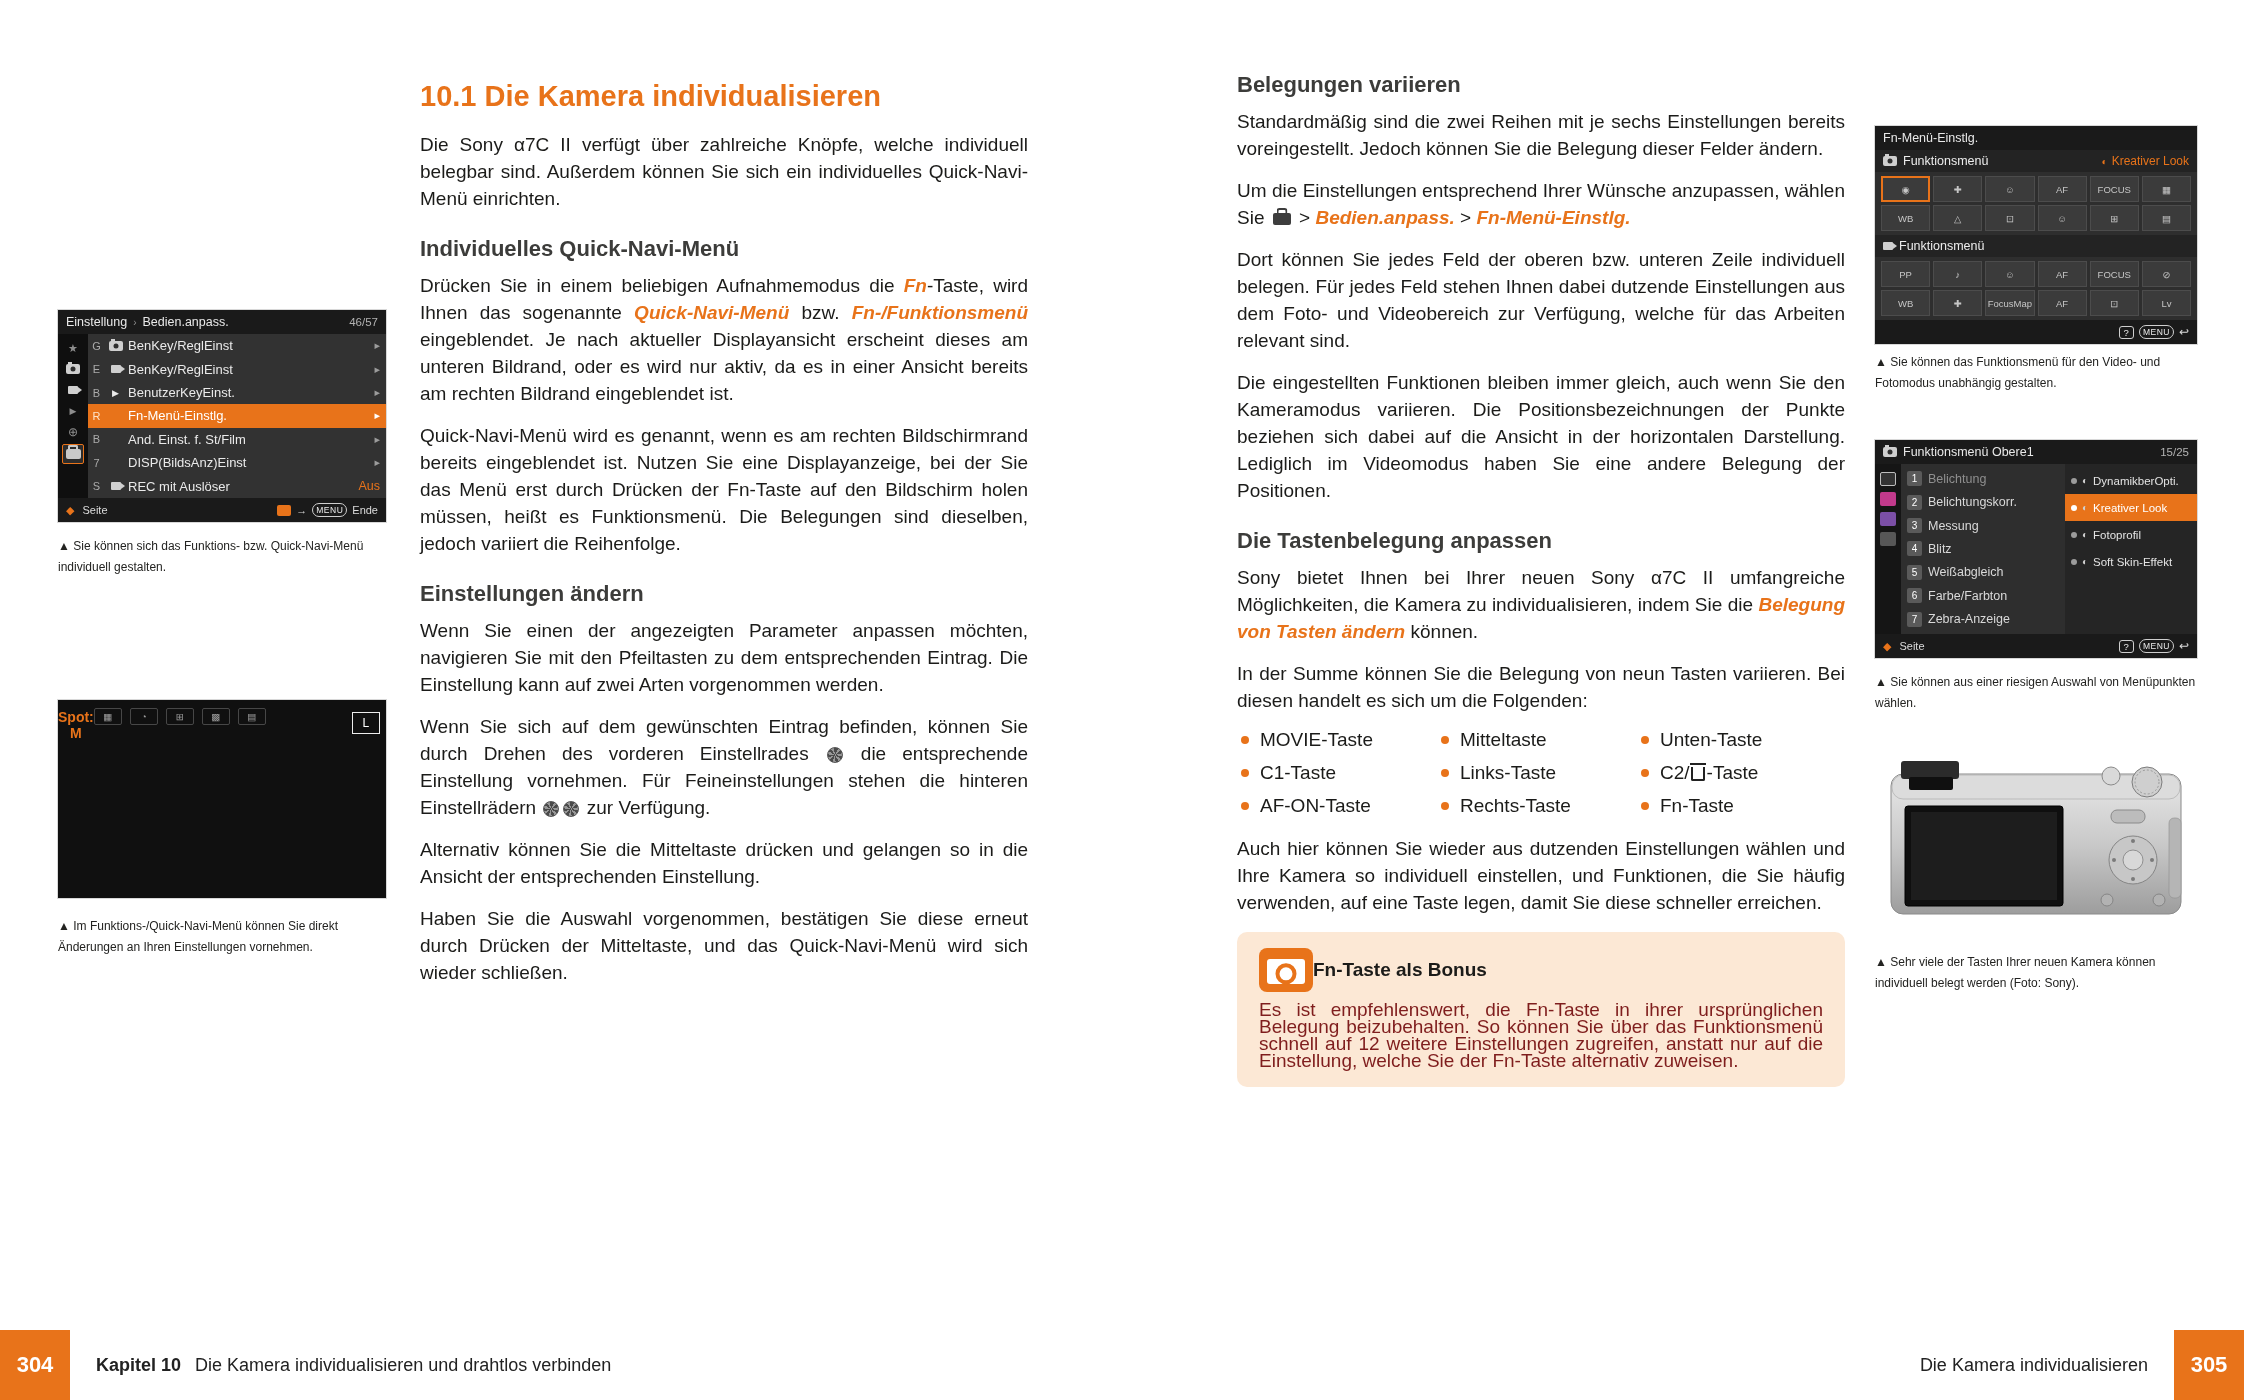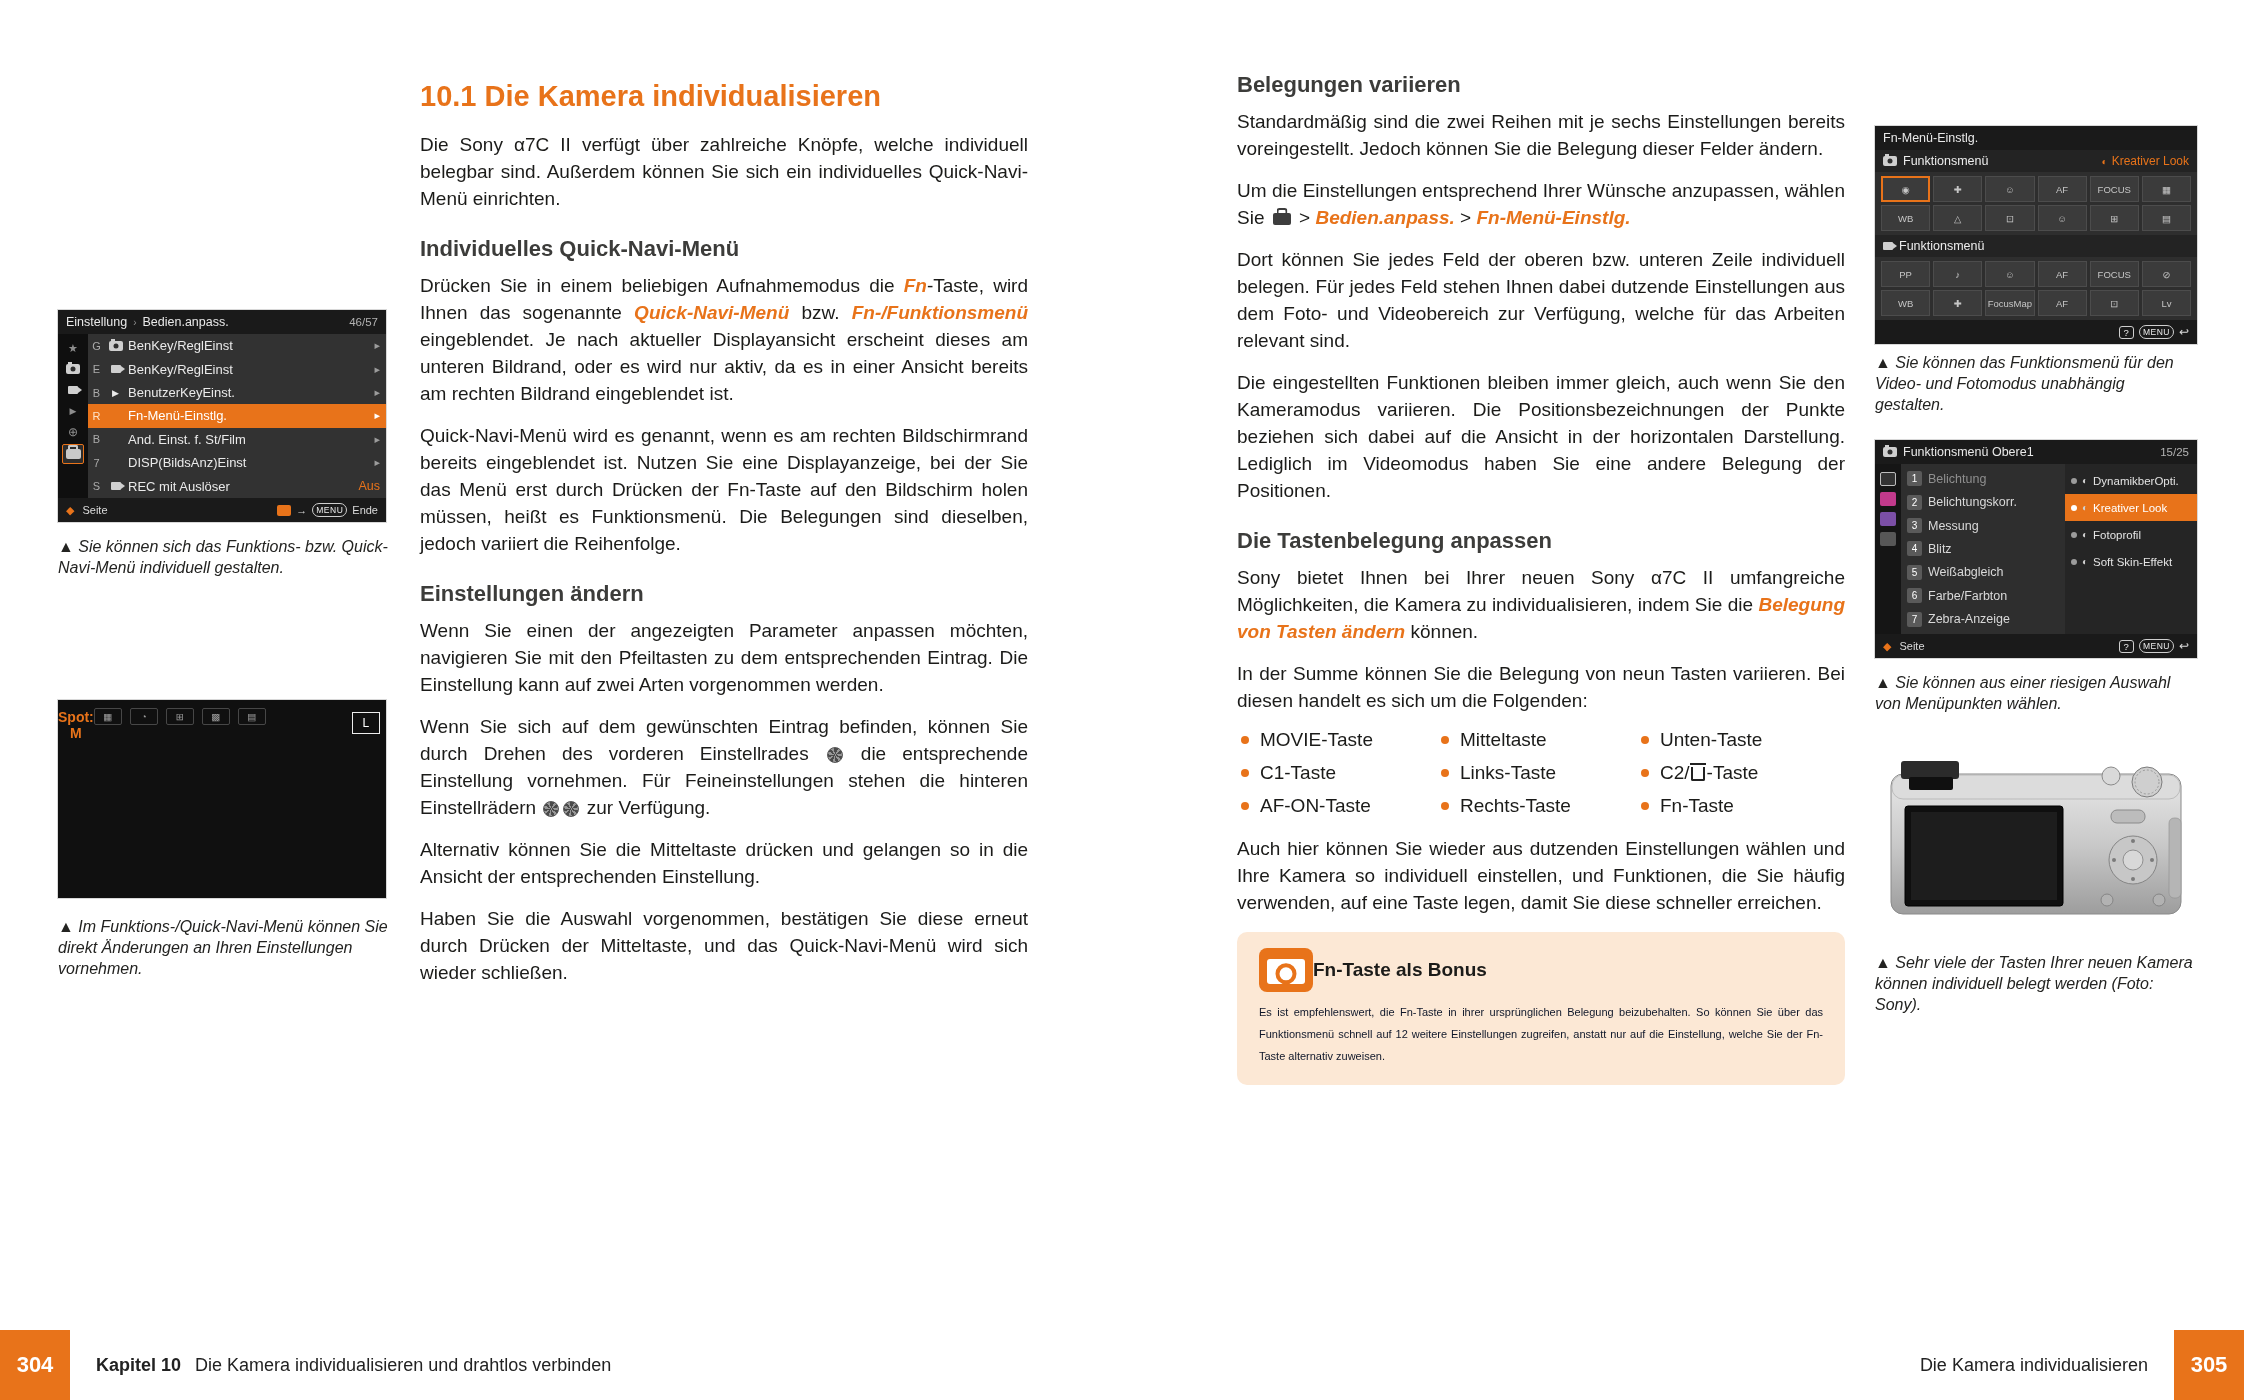--- a/index.html
+++ b/index.html
@@ -53,24 +53,24 @@
   .btn .dot{width:8px;height:8px;border-radius:50%;background:var(--accent);flex:none}
 
   
   .tip{margin-top:16px;background:#fce8d5;border-radius:10px;padding:16px 22px 18px}
   .tip-head{display:flex;align-items:center;margin-bottom:9px}
   .tip-icon{width:54px;height:44px;background:var(--accent);border-radius:8px;position:relative;flex:none}
   .tip-icon::before{content:"";position:absolute;left:8px;right:8px;top:11px;bottom:8px;background:#fff;border-radius:3px}
   .tip-icon::after{content:"";position:absolute;width:13px;height:13px;border:4px solid var(--accent);border-radius:50%;
     left:50%;top:50%;transform:translate(-50%,-32%);background:#fff}
   .tip-title{font-size:19px;font-weight:bold;color:var(--ink)}
-  .tip-text{font-size:11px;line-height:22px;text-align:justify;color:#0f172a}
-
-  
-  .caption{position:absolute;font-size:16px;line-height:21px;font-style:italic;color:#232321}
+  .tip-text{font-size:19px;line-height:17px;text-align:justify;color:#7f1d1d}
+
+  
+  .caption{position:absolute;font-size:12px;line-height:21px;color:#232321}
 
   
   .pagenum{position:absolute;top:1330px;width:70px;height:70px;background:var(--accent);color:#fff;
     font-size:22px;font-weight:bold;display:flex;align-items:center;justify-content:center}
   #pageL .pagenum{left:0}
   #pageR .pagenum{left:1052px}
   .footline{position:absolute;top:1330px;height:70px;display:flex;align-items:center;gap:14px;font-size:18px;color:#222}
   #pageL .footline{left:96px}
   #pageR .footline{right:96px}
   .footline .chap{font-weight:bold}

